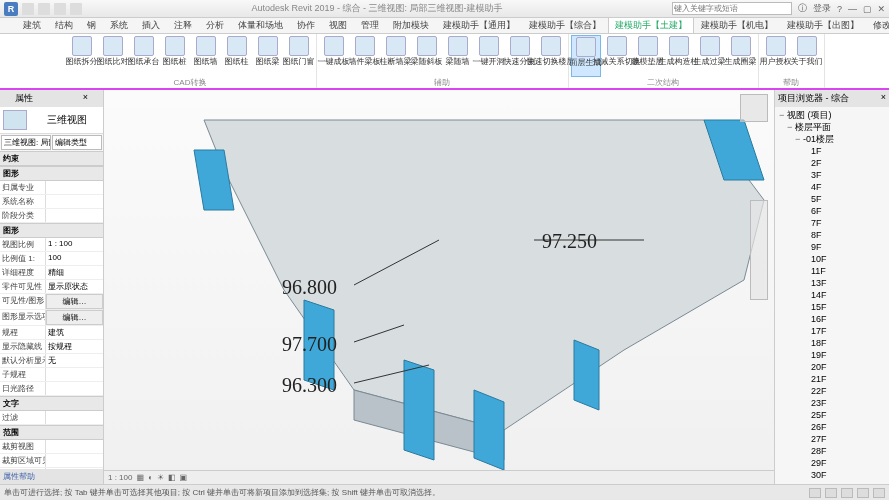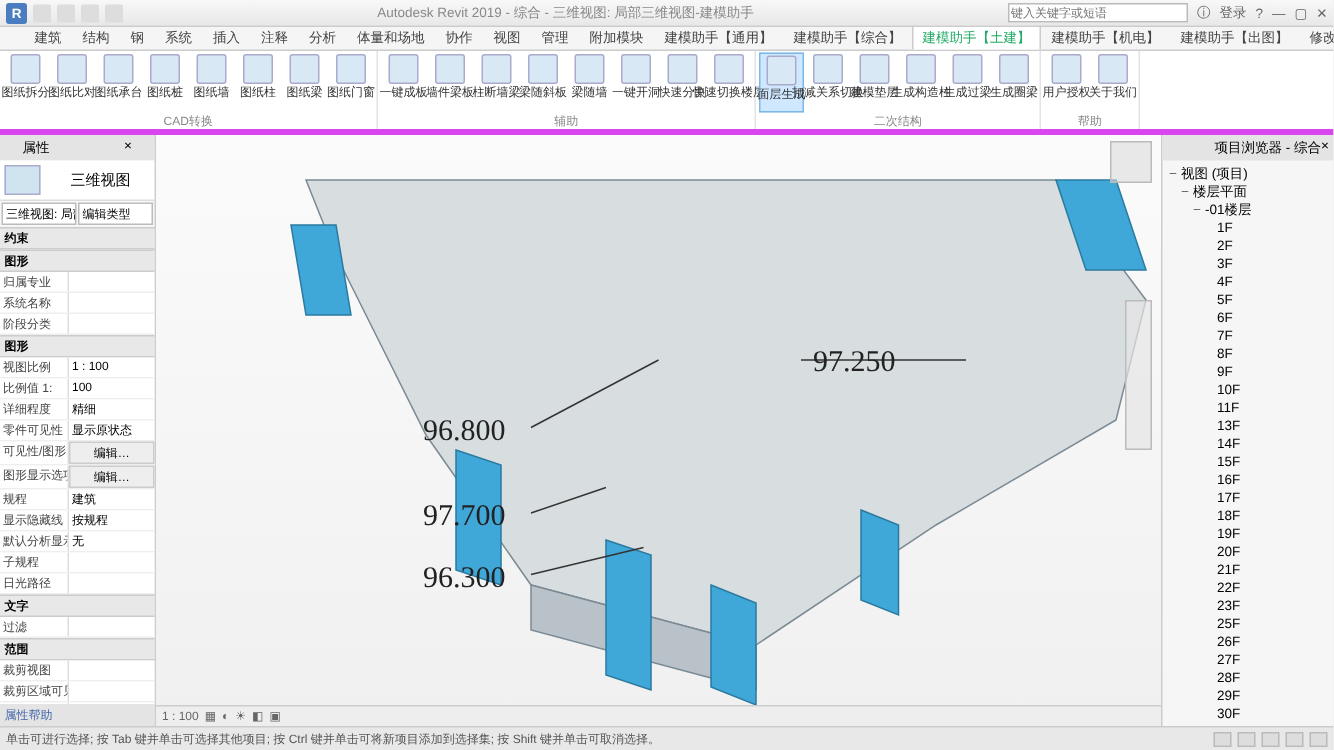--- a/index.html
+++ b/index.html
@@ -11,21 +11,21 @@
 .titlebar .qat span { width: 12px; height: 12px; background: #ddd; border-radius: 1px; }
 .titlebar .title { flex: 1; text-align: center; color: #888; font-size: 9px; }
 .titlebar .searchbox { width: 120px; height: 13px; background: #fff; border: 1px solid #bbb; font-size: 8px; color: #aaa; padding-left: 1px; }
 .titlebar .right { display: flex; gap: 6px; align-items: center; margin-left: 6px; color: #666; font-size: 9px; }
 .titlebar .right span { cursor: pointer; }
 
 .tabs { height: 16px; background: #f5f5f5; display: flex; align-items: end; padding-left: 16px; border-bottom: 1px solid #ccc; }
 .tabs .tab { padding: 1px 6px; font-size: 9px; color: #444; border: 1px solid transparent; border-bottom: none; cursor: pointer; white-space: nowrap; }
 .tabs .tab.active { background: #fff; border-color: #ccc; color: #2a6; }
 
-.ribbon { height: 56px; background: #fff; display: flex; border-bottom: 4px solid #d946ef; overflow: hidden; }
+.ribbon { height: 56px; background: #fff; display: flex; border-bottom: 2px solid #d946ef; overflow: hidden; justify-content: center; }
 .ribbon .group { display: flex; flex-direction: column; border-right: 1px solid #e4e4e4; padding: 1px 2px; }
 .ribbon .group .buttons { display: flex; gap: 1px; flex: 1; }
 .ribbon .group .label { font-size: 8px; color: #888; text-align: center; height: 10px; }
 .ribbon .rbtn { display: flex; flex-direction: column; align-items: center; justify-content: start; width: 30px; padding: 1px; cursor: pointer; }
 .ribbon .rbtn.active { background: #cfe8ff; border: 1px solid #7ab8e8; }
 .ribbon .rbtn .ico { width: 20px; height: 20px; background: #d8e8f4; border: 1px solid #aac; border-radius: 2px; }
 .ribbon .rbtn .txt { font-size: 8px; color: #333; text-align: center; line-height: 9px; margin-top: 1px; white-space: nowrap; }
 
 .main { display: flex; height: 394px; }
 .props { width: 104px; background: #f6f6f6; border-right: 1px solid #ccc; display: flex; flex-direction: column; overflow: hidden; }
@@ -45,21 +45,21 @@
 
 .canvas { flex: 1; position: relative; background: linear-gradient(#fbfbfb,#f0f0f0); overflow: hidden; }
 .canvas svg { width: 100%; height: 100%; }
 .dim-label { position: absolute; font-family: "Times New Roman", serif; font-size: 20px; color: #222; }
 .viewcube { position: absolute; top: 4px; right: 6px; width: 28px; height: 28px; background: rgba(220,220,220,.6); border: 1px solid #bbb; }
 .navbar { position: absolute; top: 110px; right: 6px; width: 18px; height: 100px; background: rgba(230,230,230,.7); border: 1px solid #bbb; }
 .viewctrl { position: absolute; bottom: 0; left: 0; right: 0; height: 14px; background: #eee; border-top: 1px solid #ccc; display: flex; align-items: center; gap: 4px; padding: 0 4px; font-size: 8px; color: #666; }
 .viewctrl span { cursor: pointer; }
 
 .browser { width: 115px; background: #f6f6f6; border-left: 1px solid #ccc; display: flex; flex-direction: column; }
-.browser .hd { background: #e4e4e4; padding: 2px 3px; font-size: 9px; display: flex; justify-content: flex-end; }
+.browser .hd { background: #e4e4e4; padding: 2px 3px; font-size: 9px; display: flex; justify-content: space-between; }
 .browser .tree { overflow-y: auto; font-size: 9px; padding: 2px; }
 .browser .node { padding: 0 0 0 8px; white-space: nowrap; cursor: pointer; line-height: 12px; }
 .browser .node.l1 { padding-left: 2px; }
 .browser .node.l2 { padding-left: 10px; }
 .browser .node.l3 { padding-left: 18px; }
 .browser .node.l4 { padding-left: 26px; }
 .browser .tw { display: inline-block; width: 8px; color: #666; }
 
 .status { height: 16px; background: #e8e8e8; border-top: 1px solid #ccc; display: flex; align-items: center; padding: 0 4px; font-size: 8px; color: #555; }
 .status .hint { flex: 1; white-space: nowrap; overflow: hidden; }

